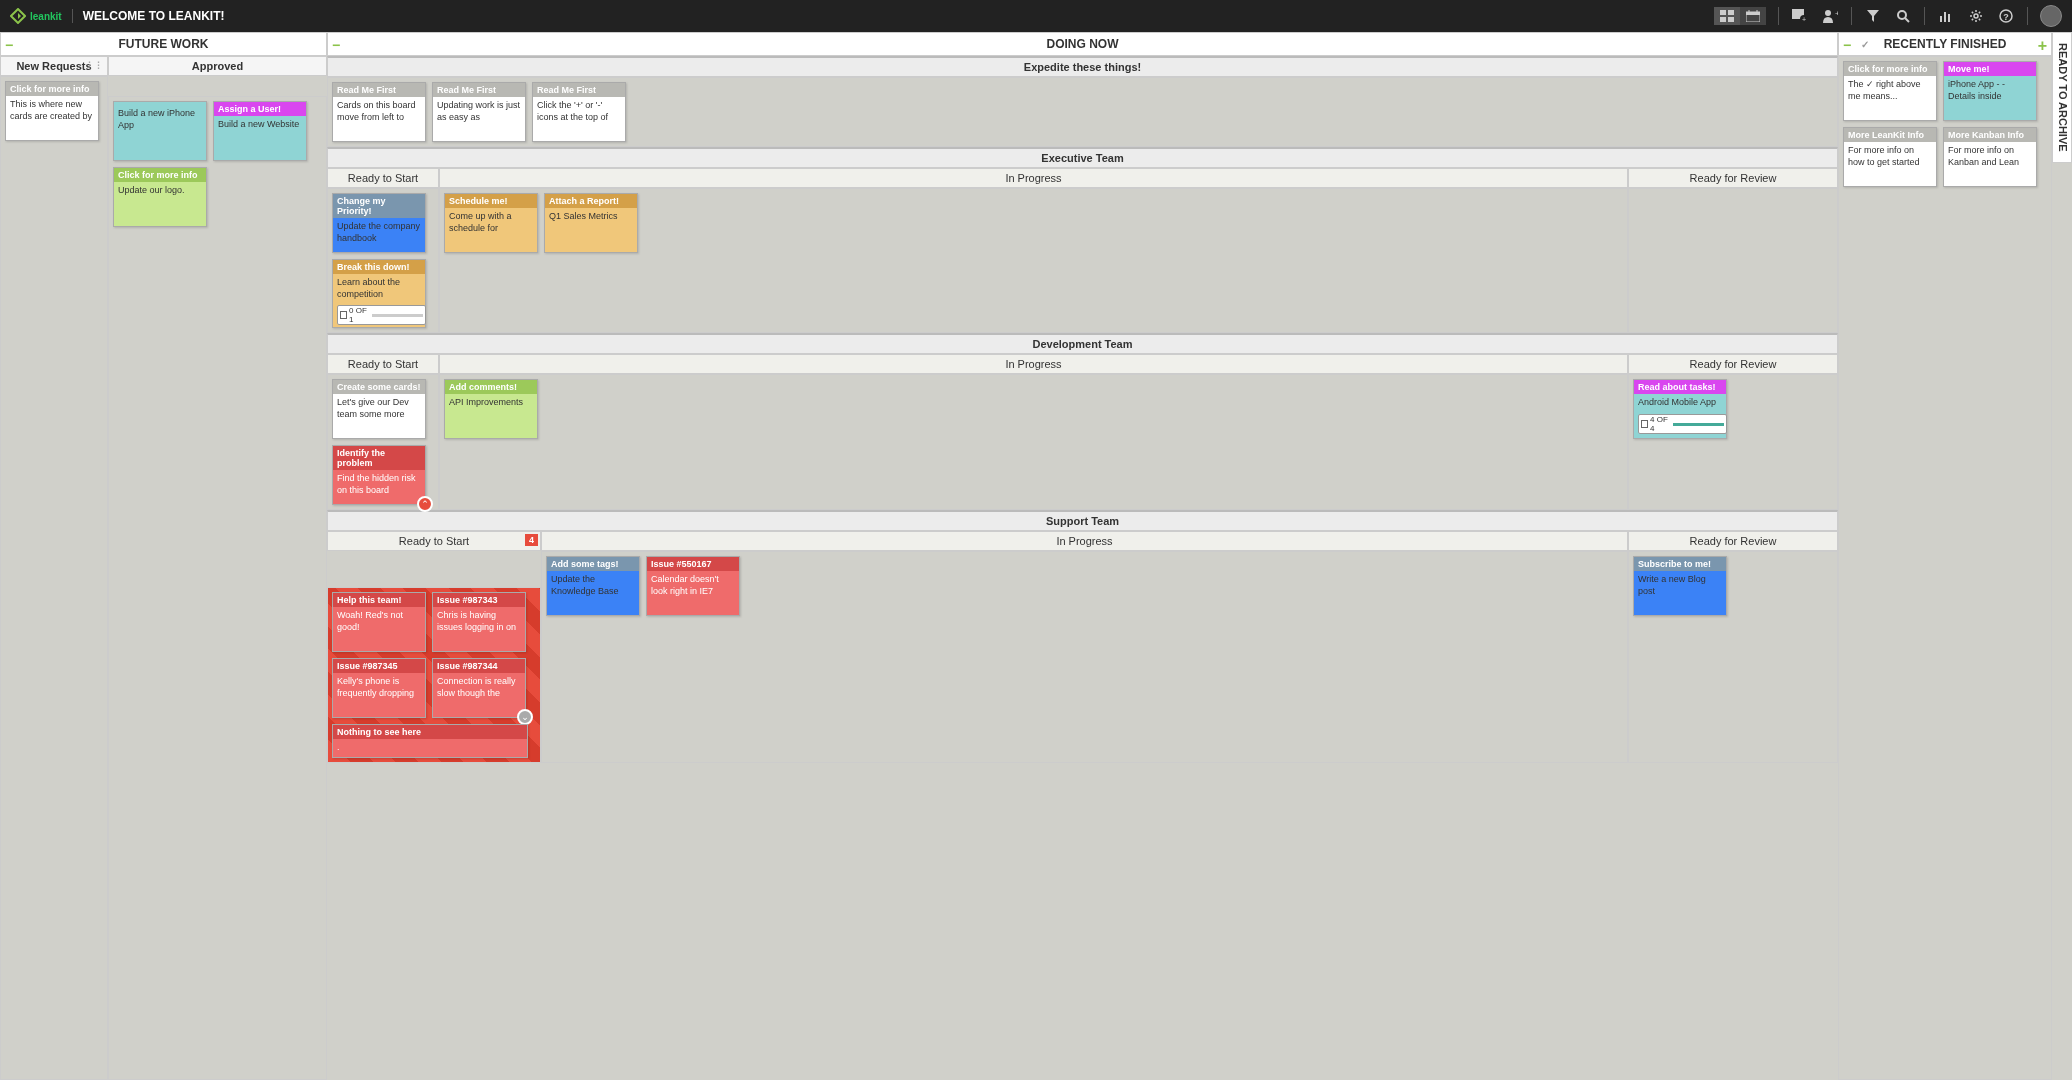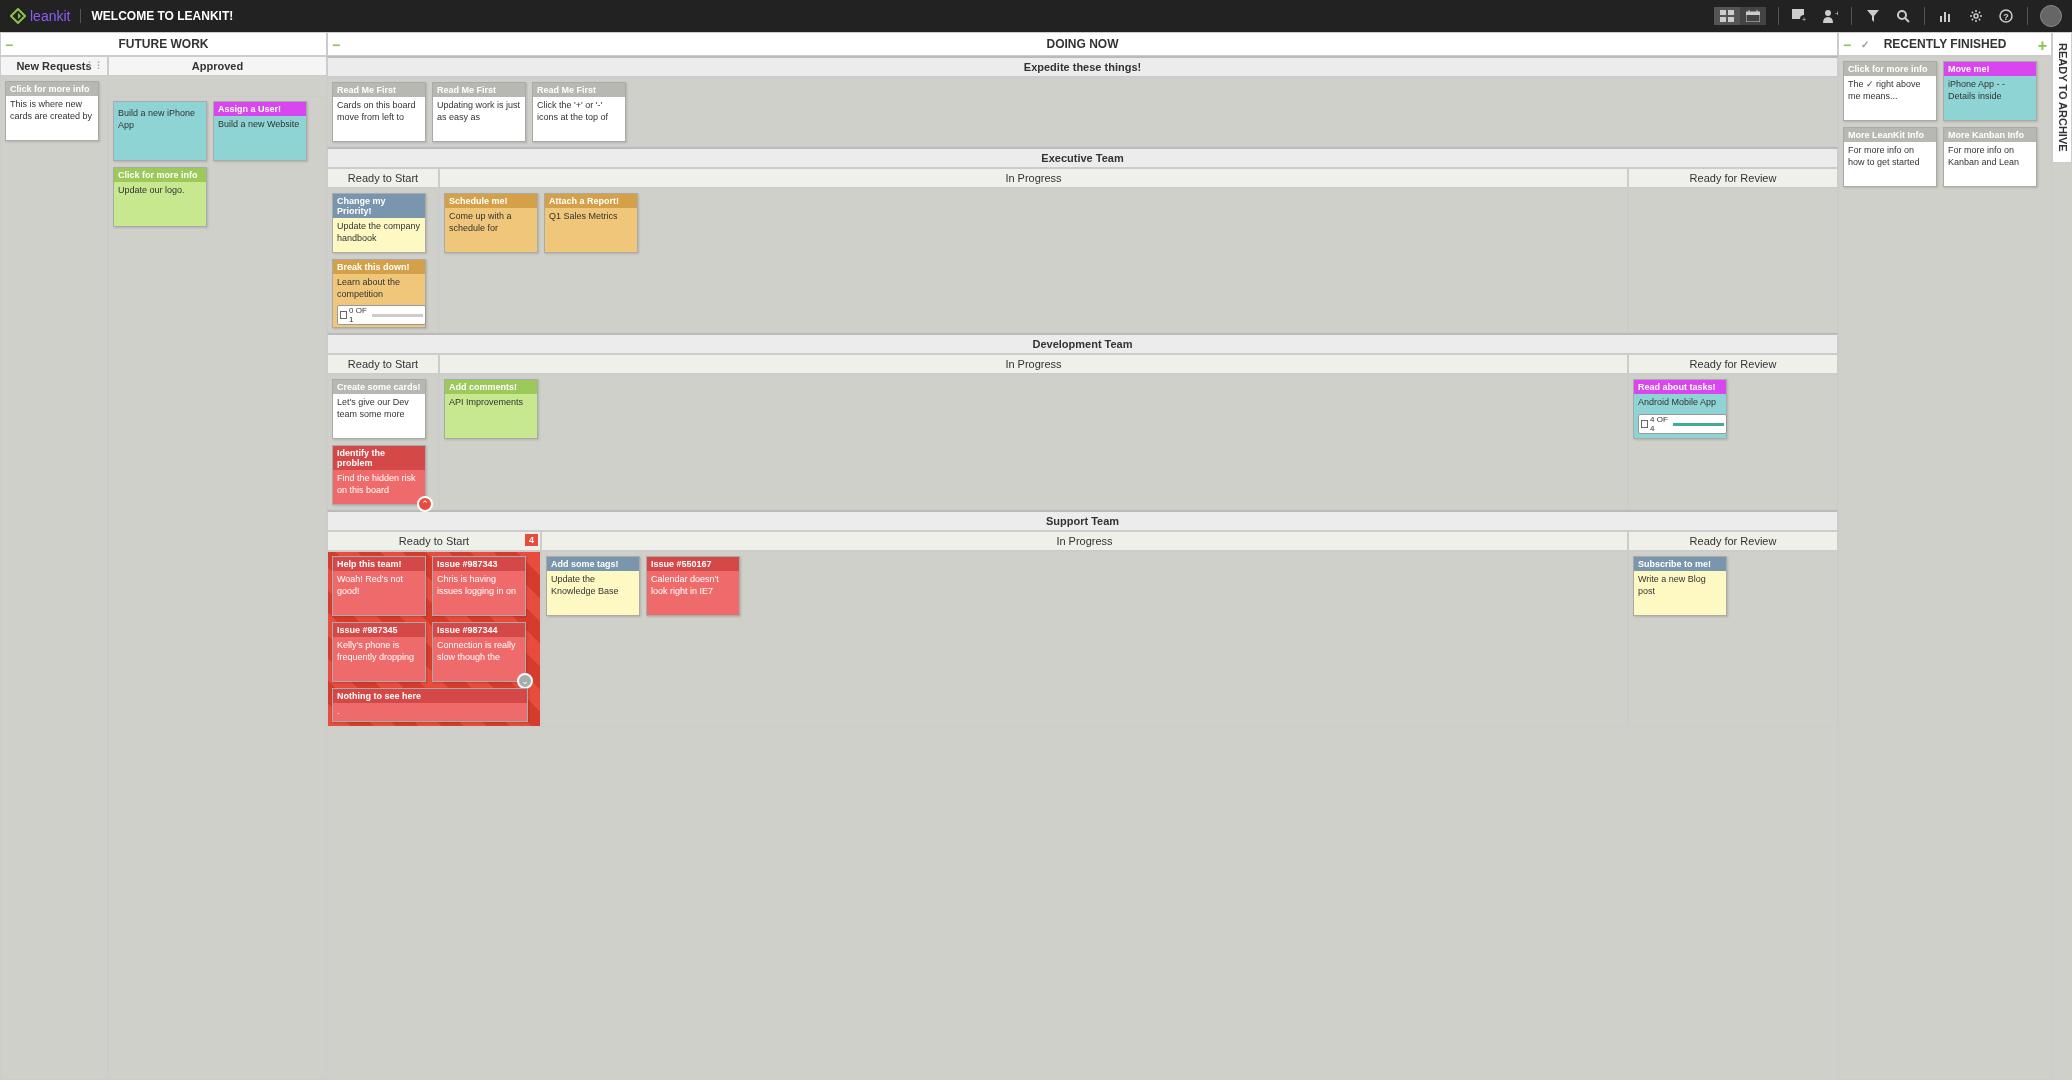--- a/index.html
+++ b/index.html
@@ -1,19 +1,19 @@
 <!DOCTYPE html>
 <html><head>
 <meta charset="utf-8">
 <style>
 * { box-sizing: border-box; margin: 0; padding: 0; }
 body { font-family: Arial, Helvetica, sans-serif; font-size: 11px; background: #d0d0ca; color: #333; }
 .header { background: #222; color: #fff; height: 32px; display: flex; align-items: center; padding: 0 10px; }
 .logo { display: flex; align-items: center; gap: 4px; margin-right: 10px; }
-.logo-text { font-size: 14px; font-weight: 400; color: #8b5cf6; }
+.logo-text { font-size: 10px; font-weight: 700; color: #22c55e; }
 .header-title { font-size: 12px; font-weight: bold; border-left: 1px solid #555; padding-left: 10px; }
 .header-tools { margin-left: auto; display: flex; align-items: center; gap: 12px; }
 .icon-btn { width: 18px; height: 18px; display: inline-flex; align-items: center; justify-content: center; color: #ccc; cursor: pointer; font-size: 14px; }
 .view-toggle { display: flex; gap: 0; }
 .view-toggle .icon-btn { background: #444; padding: 3px 6px; width: auto; }
 .view-toggle .icon-btn.active { background: #555; }
 .divider { width: 1px; height: 18px; background: #555; }
 .avatar { width: 22px; height: 22px; border-radius: 50%; background: #666; border: 1px solid #888; }
 
 .board { display: flex; height: calc(100vh - 32px); overflow: hidden; }
@@ -22,33 +22,33 @@
 .collapse-btn { position: absolute; left: 4px; top: 4px; color: #8bc34a; font-weight: bold; font-size: 14px; cursor: pointer; }
 .check-btn { position: absolute; left: 22px; top: 6px; color: #999; font-size: 10px; cursor: pointer; }
 .add-btn { position: absolute; right: 4px; top: 4px; color: #8bc34a; font-weight: bold; font-size: 16px; cursor: pointer; }
 
 .sub-header { background: #f5f5f5; border: 1px solid #ccc; font-weight: bold; font-size: 11px; text-align: center; padding: 3px 0; position: relative; }
 .sub-header .drag-icon { position: absolute; right: 4px; top: 3px; color: #aaa; font-size: 9px; }
 .swim-header { background: #ececec; border: 1px solid #ccc; border-top: 2px solid #bbb; font-weight: bold; font-size: 11px; text-align: center; padding: 3px 0; }
 .lane-columns { display: flex; }
 .lane-col-header { background: #f0f0eb; border: 1px solid #ccc; font-size: 11px; text-align: center; padding: 3px 0; position: relative; }
 .lane-col-body { border: 1px solid #ccc; padding: 4px; min-height: 60px; display: flex; flex-wrap: wrap; gap: 6px; align-content: flex-start; }
-.lane-col-body.danger { background: repeating-linear-gradient(45deg, #e74c3c, #e74c3c 16px, #d63c2c 16px, #d63c2c 32px); }
+.lane-col-body.danger { background: repeating-linear-gradient(45deg, #e74c3c, #e74c3c 16px, #d63c2c 16px, #d63c2c 32px); margin-top: 36px; }
 
 .wip-badge { position: absolute; right: 2px; top: 2px; background: #e74c3c; color: #fff; font-size: 9px; padding: 1px 4px; font-weight: bold; }
 
 .card { width: 94px; min-height: 60px; border: 1px solid #aaa; box-shadow: 1px 1px 2px rgba(0,0,0,0.15); font-size: 9px; background: #fff; position: relative; }
 .card-header { font-size: 9px; font-weight: bold; padding: 2px 4px; color: #fff; }
 .card-body { padding: 3px 4px; font-size: 9px; line-height: 1.3; color: #333; }
 .card.grey .card-header { background: #b8b8b3; }
 .card.teal { background: #8fd4d4; }
 .card.teal .card-header { background: #d946ef; }
 .card.lime { background: #c8e890; }
 .card.lime .card-header { background: #9cc95a; }
-.card.steel { background: #fef9c3; }
+.card.steel { background: #3b82f6; }
 .card.steel .card-header { background: #7a96ae; }
 .card.orange { background: #f0c77a; }
 .card.orange .card-header { background: #d4a048; }
 .card.red { background: #ef6b6b; }
 .card.red .card-header { background: #d44848; }
 .card.red .card-body { color: #fff; }
 .task-pill { display: inline-flex; align-items: center; gap: 2px; background: #fff; border: 1px solid #999; border-radius: 2px; padding: 0 2px; font-size: 8px; margin: 2px 4px; }
 .task-check { width: 8px; height: 8px; border: 1px solid #666; display: inline-block; }
 .task-bar { width: 60px; height: 3px; background: #ccc; display: inline-block; vertical-align: middle; }
 .task-bar .fill { height: 100%; background: #f0a030; display: block; }

